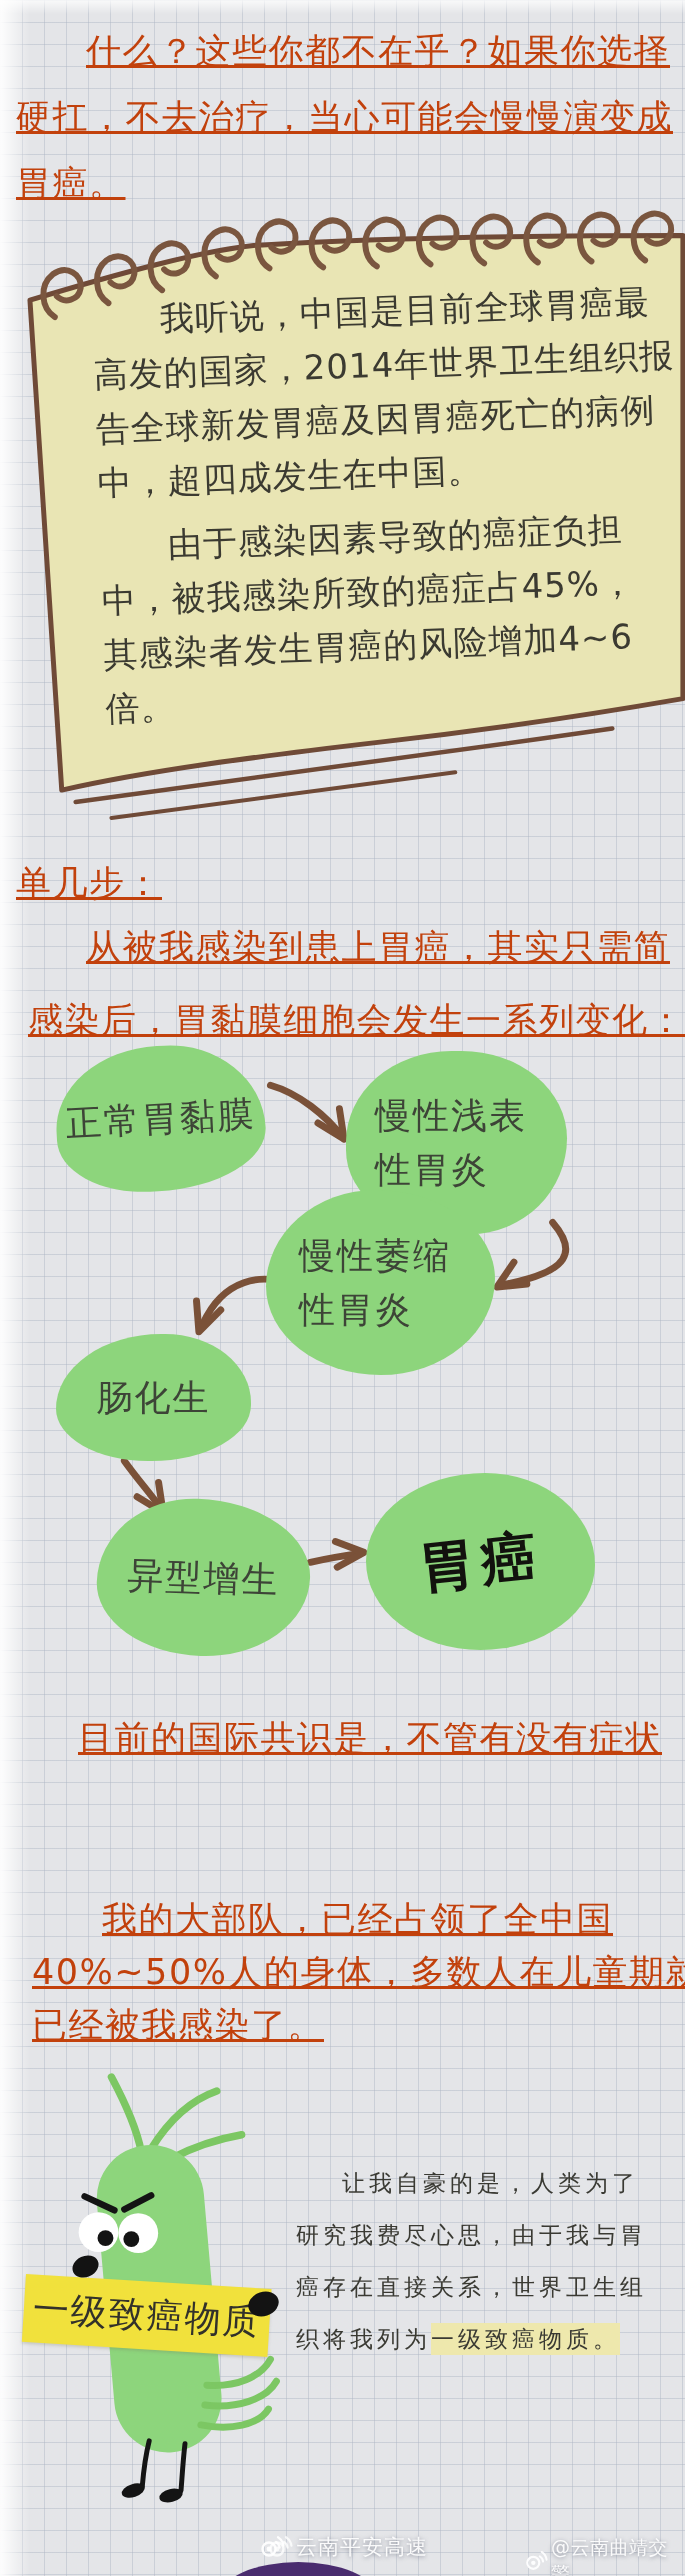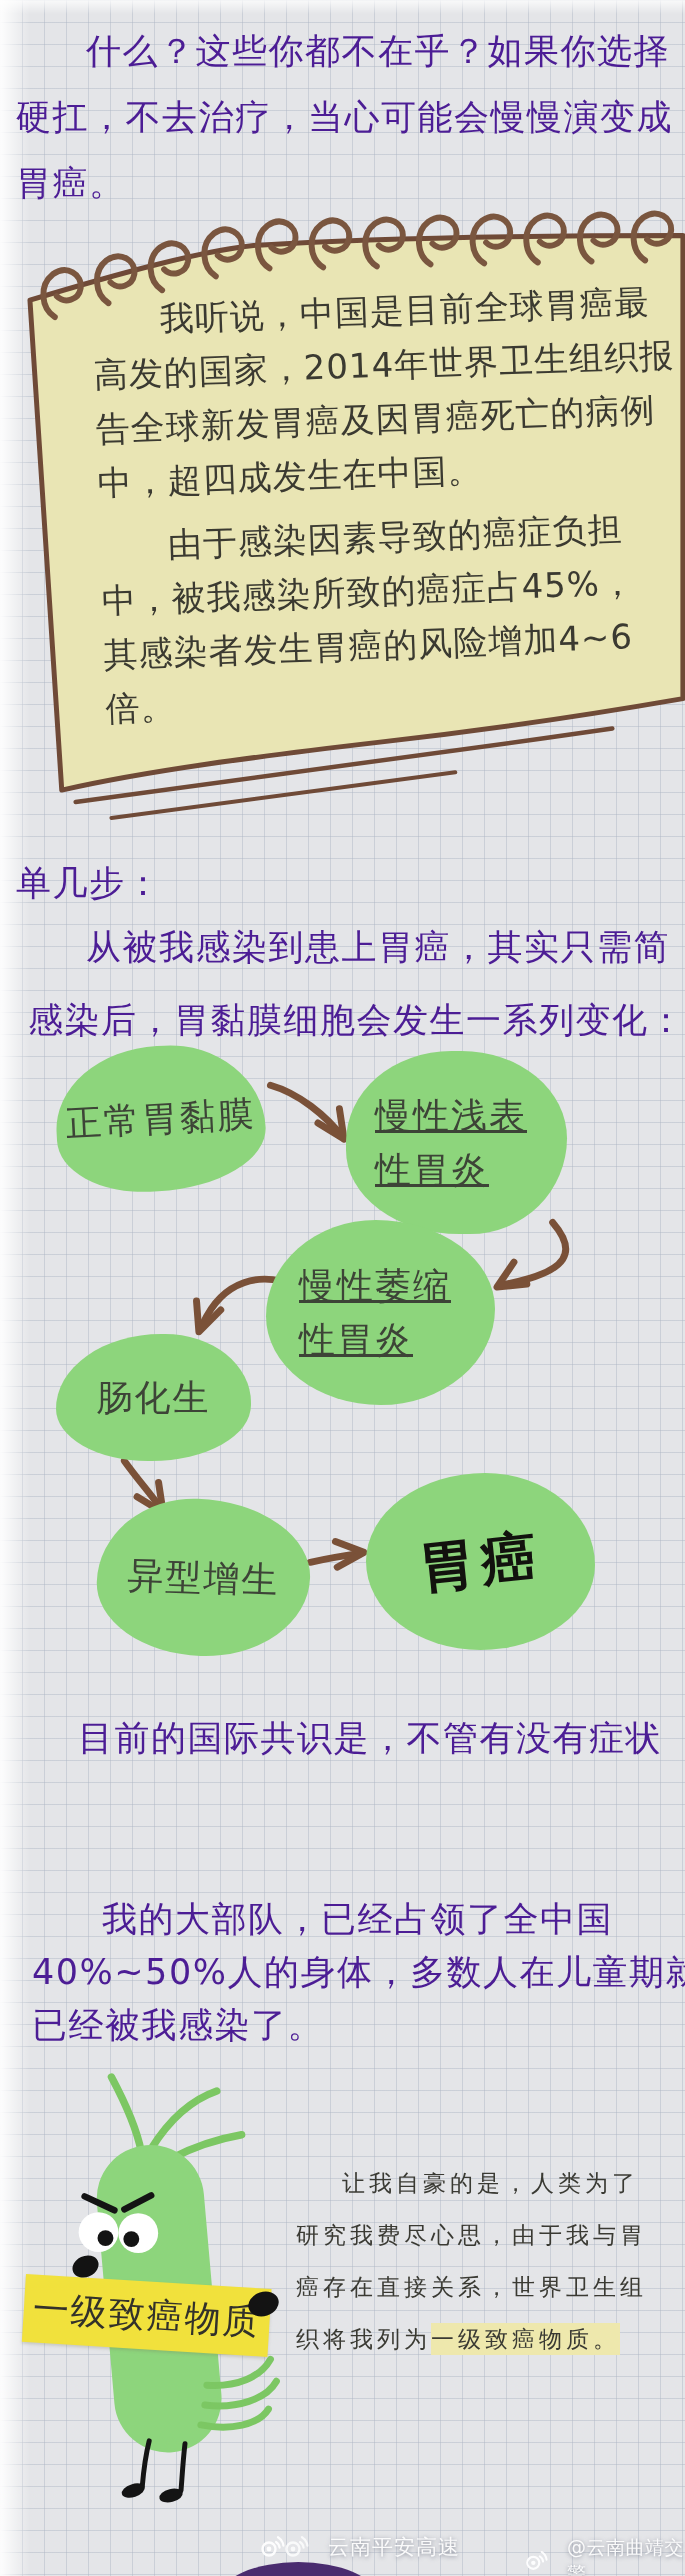--- a/index.html
+++ b/index.html
@@ -7,21 +7,21 @@
     width:686px;height:2576px;position:relative;overflow:hidden;
     font-family:"DejaVu Sans","Liberation Sans",sans-serif;
     background-color:#e4e5e8;
     background-image:
       linear-gradient(rgba(172,180,196,.45) 1px, transparent 1px),
       linear-gradient(90deg, rgba(172,180,196,.45) 1px, transparent 1px);
     background-size:22px 22px;
     color:#38382f;
   }
   .abs{position:absolute;}
-  .txt{font-size:35px;letter-spacing:1.5px;line-height:64px;color:#4c1d95;}
+  .txt{font-size:35px;letter-spacing:1.5px;line-height:64px;color:#c2410c;text-decoration:underline;}
   .ln{display:block;white-space:nowrap;}
   .indent{text-indent:2em;}
   #edge-left{left:0;top:0;width:30px;height:2576px;
     background:linear-gradient(90deg,rgba(255,255,255,.95),rgba(255,255,255,0));}
   #edge-top{left:0;top:0;width:686px;height:14px;
     background:linear-gradient(rgba(255,255,255,.8),rgba(255,255,255,0));}
 
   #intro{left:16px;top:18px;width:660px;line-height:66px;}
   #steps{left:16px;top:851px;width:660px;line-height:64px;}
   #steps-note{left:28px;top:996px;width:656px;line-height:48px;}
@@ -31,39 +31,39 @@
   #notepad-text{left:91px;top:294px;width:563px;font-size:34px;letter-spacing:1px;
     line-height:54px;color:#3b3a31;transform:rotate(-2deg);transform-origin:0 0;}
   #notepad-text .p2{margin-top:10px;display:block;}
   #notepad-text .ln{line-height:54px;}
   .p2 .ln{line-height:55px;}
 
   .blob{position:absolute;background:#8dd57c;display:flex;align-items:center;justify-content:center;}
   .blob .lbl{font-size:36px;letter-spacing:2px;color:#3d4437;line-height:54px;}
   #blob-1{left:56px;top:1046px;width:209px;height:145px;border-radius:52% 48% 55% 45%/58% 62% 42% 40%;transform:rotate(-3deg);}
   #blob-2{left:346px;top:1051px;width:221px;height:183px;border-radius:50% 50% 46% 54%/52% 50% 55% 48%;}
-  #blob-3{left:266px;top:1220px;width:229px;height:185px;border-radius:48% 52% 50% 50%/52% 48% 52% 48%;}
+  #blob-3{left:266px;top:1190px;width:229px;height:185px;border-radius:48% 52% 50% 50%/52% 48% 52% 48%;}
   #blob-4{left:56px;top:1334px;width:195px;height:127px;border-radius:55% 45% 52% 48%/60% 55% 45% 42%;}
   #blob-5{left:97px;top:1499px;width:213px;height:157px;border-radius:46% 54% 50% 50%/55% 48% 52% 45%;transform:rotate(2deg);}
   #blob-6{left:366px;top:1473px;width:229px;height:177px;border-radius:52% 48% 50% 50%/50% 52% 48% 50%;}
-  #blob-2 .lbl,#blob-3 .lbl{width:163px;text-decoration:underline;}
+  #blob-2 .lbl,#blob-3 .lbl{width:163px;}
   #blob-6 .lbl{font-size:56px;font-weight:bold;color:#12120e;letter-spacing:6px;transform:rotate(-6deg);}
 
   #pride{left:296px;top:2157px;width:364px;font-size:23px;letter-spacing:4px;line-height:52px;color:#3a3a33;}
   #pride .hl{background:#eee8ad;padding:3px 0;}
 
   #sign{left:26px;top:2274px;width:246px;height:68px;background:#f1e13c;
     transform:rotate(3.5deg);transform-origin:0 0;display:flex;align-items:center;justify-content:center;
     box-shadow:0 2px 3px rgba(120,120,90,.25);}
   #sign .lbl{font-size:36px;letter-spacing:2px;color:#32312a;}
   .pin{position:absolute;background:#131313;border-radius:50%;}
   #pin-left{left:72px;top:2256px;width:27px;height:21px;transform:rotate(-25deg);}
   #pin-right{left:248px;top:2292px;width:31px;height:24px;transform:rotate(-18deg);}
 
-  .wm{position:absolute;display:flex;align-items:center;gap:18px;
+  .wm{position:absolute;display:flex;align-items:center;gap:2px;
     color:rgba(255,255,255,.92);text-shadow:0 1px 4px rgba(110,115,130,.8);}
   #wm-left{left:260px;top:2533px;font-size:21px;letter-spacing:1px;}
   #wm-right{left:525px;top:2535px;font-size:19px;letter-spacing:0.5px;}
   .wicon{flex:0 0 auto;}
   #wm-left .wicon.second{margin-left:-20px;opacity:.85;}
 </style>
 </head>
 <body>
 
 <div class="abs" id="edge-left"></div>

